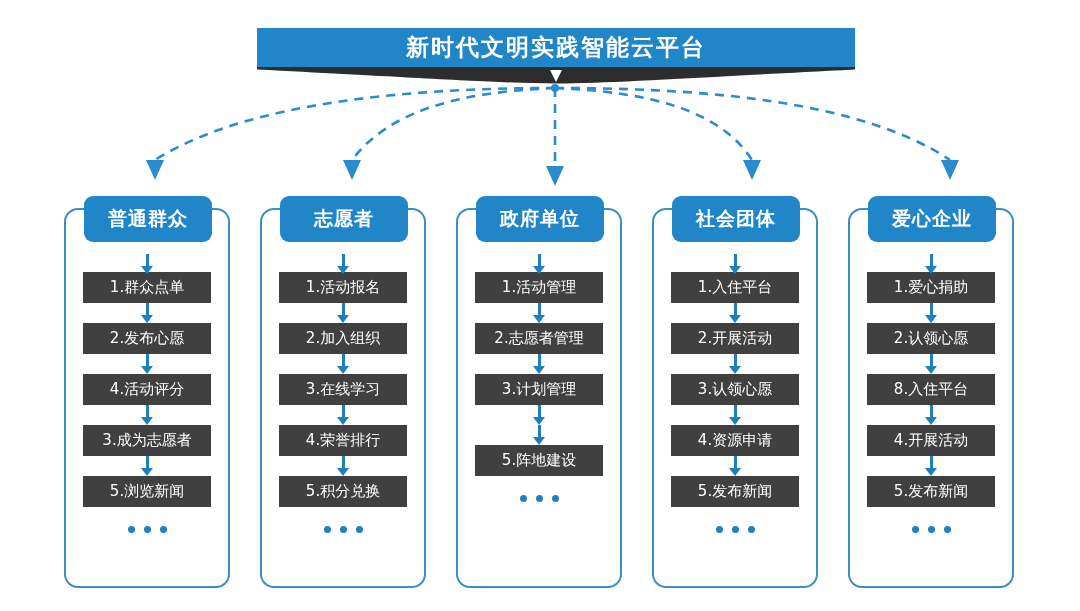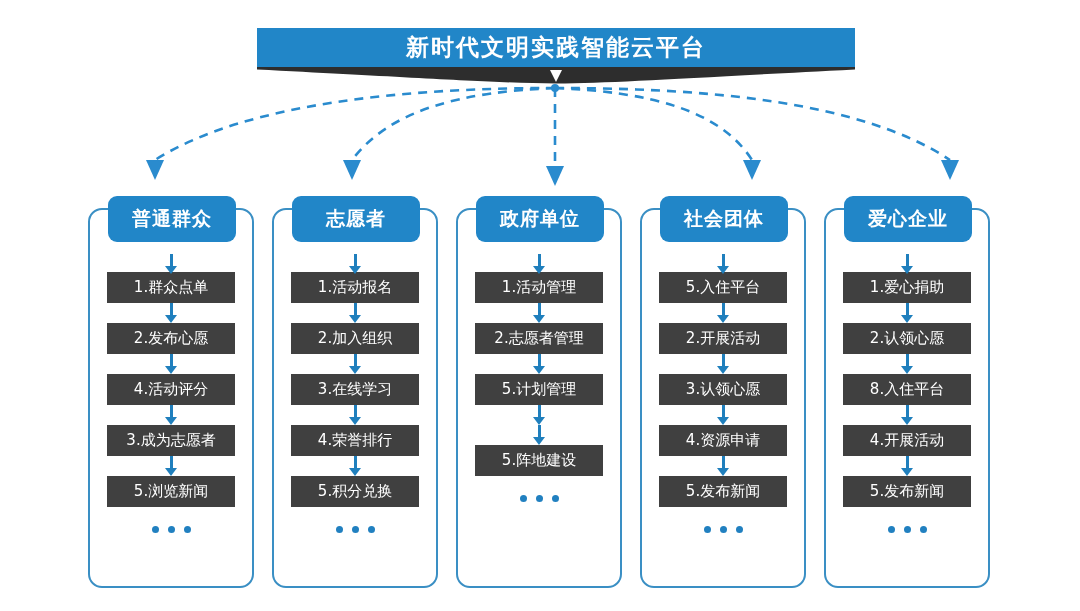--- a/index.html
+++ b/index.html
@@ -64,21 +64,21 @@
 
   
   .columns {
     position: absolute;
     left: 0;
     top: 196px;
     width: 1080px;
     height: 400px;
     display: flex;
     justify-content: center;
-    gap: 16px;
+    gap: 28px;
   }
 
   .column {
     position: relative;
     width: 168px;
   }
 
   .col-frame {
     position: absolute;
     left: 0;
@@ -302,21 +302,21 @@
         <div class="step-box">1.活动管理</div>
         <div class="down-arrow">
             <span class="shaft"></span>
             <span class="head"></span>
           </div>
         <div class="step-box">2.志愿者管理</div>
         <div class="down-arrow">
             <span class="shaft"></span>
             <span class="head"></span>
           </div>
-        <div class="step-box">5.计划管理</div>
+        <div class="step-box">3.计划管理</div>
         <div class="down-arrow">
             <span class="shaft"></span>
             <span class="head"></span>
           </div>
         <div class="down-arrow">
             <span class="shaft"></span>
             <span class="head"></span>
           </div>
         <div class="step-box">5.阵地建设</div>
         <div class="ellipsis">
@@ -329,21 +329,21 @@
 
     <div class="column">
       <div class="col-frame"></div>
       <div class="col-frame-gap"></div>
       <div class="col-header">社会团体</div>
       <div class="col-body">
         <div class="down-arrow first">
             <span class="shaft"></span>
             <span class="head"></span>
           </div>
-        <div class="step-box">5.入住平台</div>
+        <div class="step-box">1.入住平台</div>
         <div class="down-arrow">
             <span class="shaft"></span>
             <span class="head"></span>
           </div>
         <div class="step-box">2.开展活动</div>
         <div class="down-arrow">
             <span class="shaft"></span>
             <span class="head"></span>
           </div>
         <div class="step-box">3.认领心愿</div>

